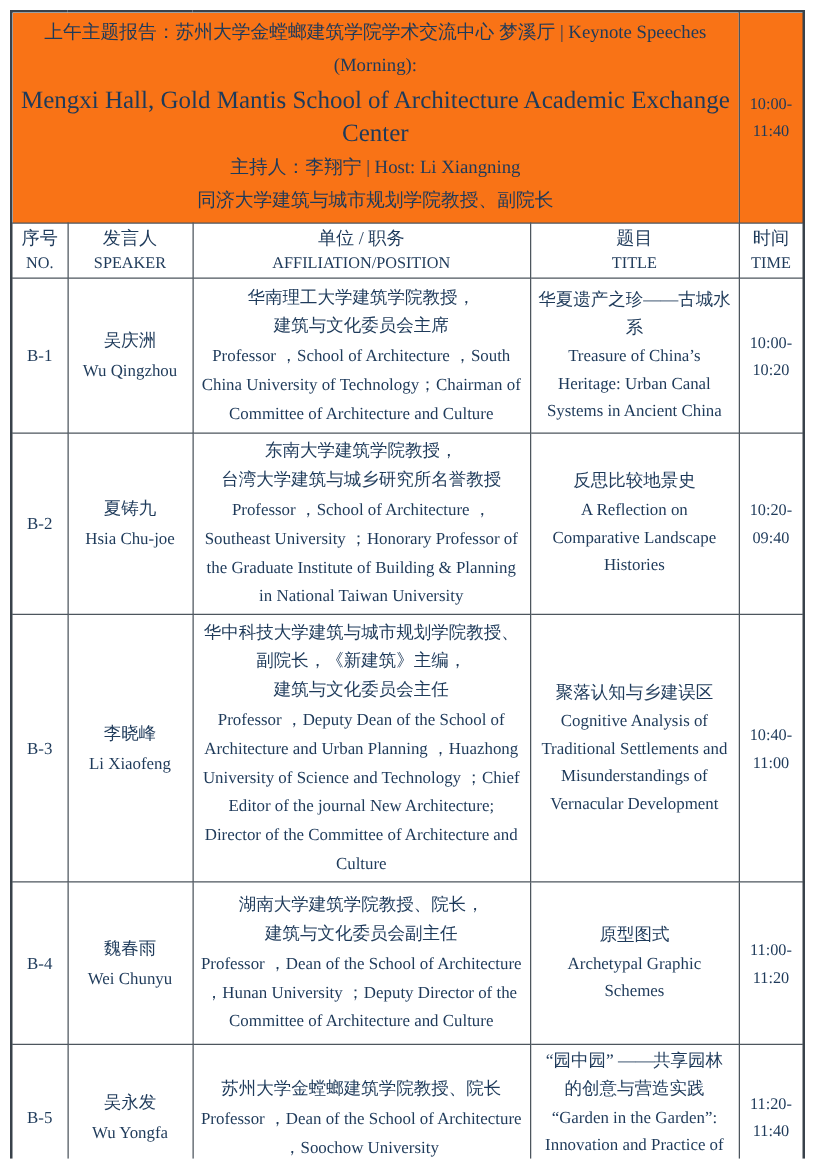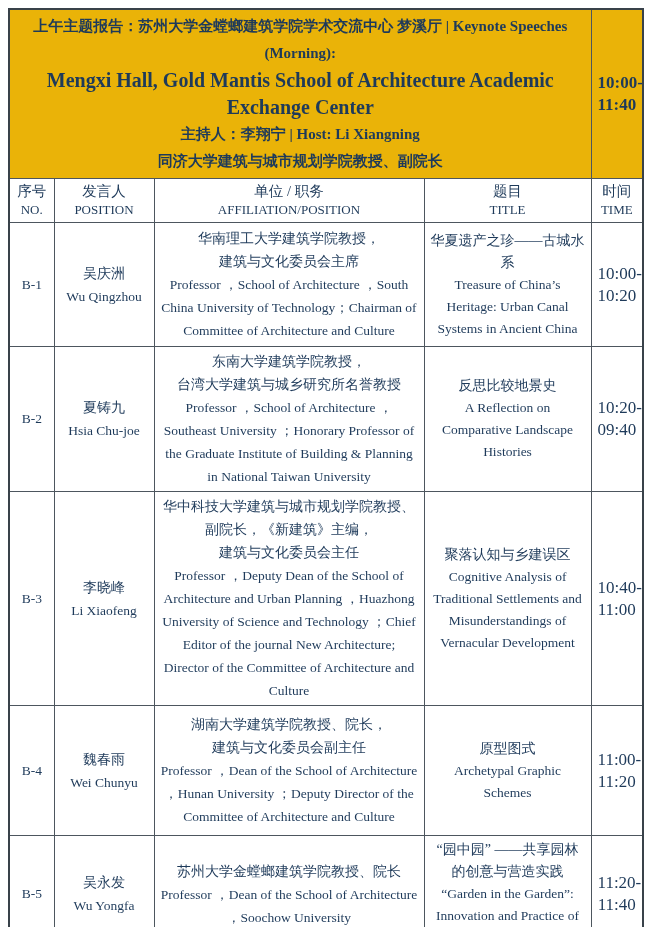--- a/index.html
+++ b/index.html
@@ -26,21 +26,21 @@
     border: 2px solid #39424a;
   }
   td, th {
     border: 1px solid #4d565e;
     text-align: center;
     vertical-align: middle;
     padding: 3px 6px;
     font-weight: normal;
     overflow: hidden;
   }
-  .teal { background: #eab308; font-weight: bold; }
+  .teal { background: #f97316; }
   .prelines { white-space: pre-line; }
 
   .r-session  { height: 120px; }
   .r-head     { height: 40px; border-radius: 12px; }
   .r-b1       { height: 124px; }
   .r-b2       { height: 137px; }
   .r-b3       { height: 176px; }
   .r-b4       { height: 130px; }
   .r-b5       { height: 100px; }
   .r-lunch    { height: 72px; }
@@ -48,21 +48,21 @@
   .session-cell div { line-height: 27px; font-size: 15px; }
   .session-cell .en-line { font-size: 20px; }
 
   .colhead .cn { font-size: 14.5px; line-height: 19px; }
   .colhead .en { font-size: 13px;  line-height: 18px; }
 
   .cn { font-size: 14px;  line-height: 23px; }
   .en { font-size: 13.5px; line-height: 23px; }
 
   .no-cell   { font-size: 13.5px; margin-left: 40px; }
-  .time-cell { font-size: 17px; line-height: 22px; }
+  .time-cell { font-size: 13px; line-height: 22px; }
 
   .title-cell .cn, .title-cell .en { line-height: 22px; }
 </style>
 </head>
 <body>
 
 <div class="page">
   <table class="schedule">
     <colgroup>
       <col style="width:45px">
@@ -84,21 +84,21 @@
 11:40</td>
     </tr>
 
     <tr class="r-head">
       <th class="colhead">
         <div class="cn">序号</div>
         <div class="en">NO.</div>
       </th>
       <th class="colhead">
         <div class="cn">发言人</div>
-        <div class="en">POSITION</div>
+        <div class="en">SPEAKER</div>
       </th>
       <th class="colhead">
         <div class="cn">单位 / 职务</div>
         <div class="en">AFFILIATION/POSITION</div>
       </th>
       <th class="colhead">
         <div class="cn">题目</div>
         <div class="en">TITLE</div>
       </th>
       <th class="colhead">

